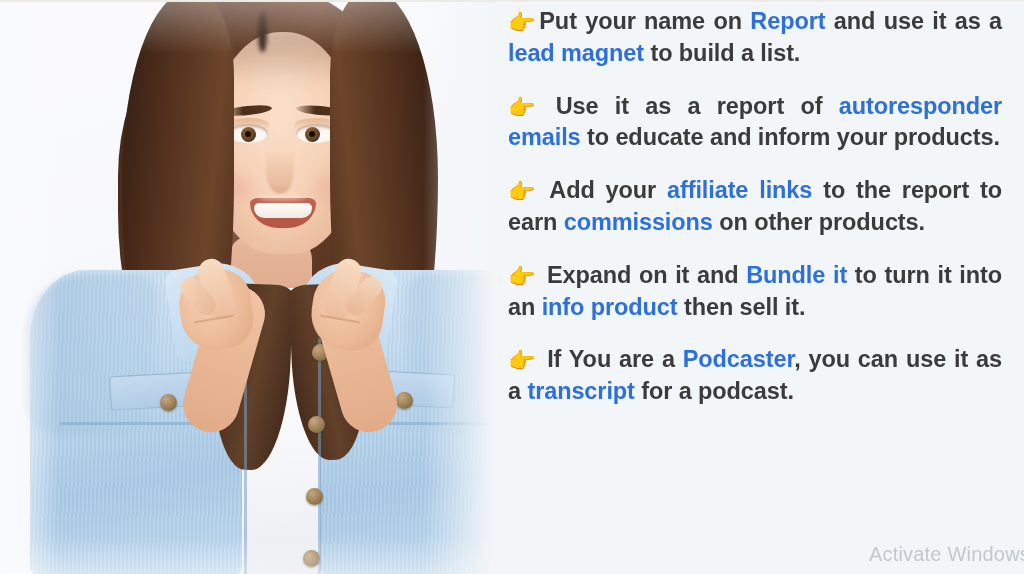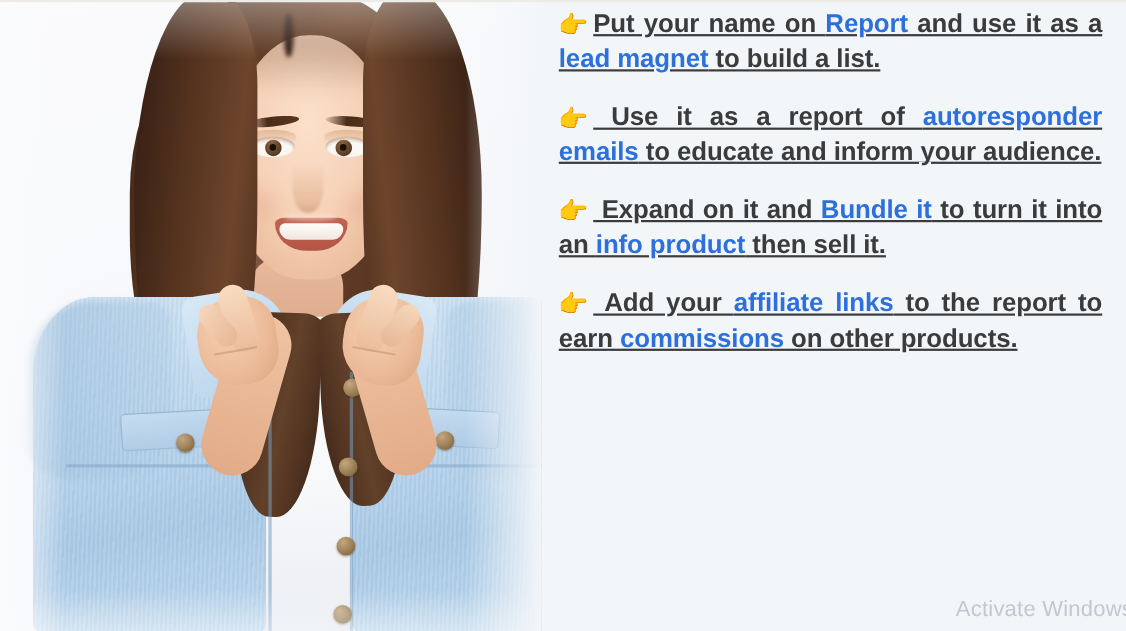--- a/index.html
+++ b/index.html
@@ -282,21 +282,20 @@
   .bullet {
     display:block;
     font-size:23.5px;
     font-weight:bold;
     line-height:1.31;
     color:#3b3b3b;
     text-align:justify;
     text-justify:inter-word;
     margin-bottom:22px;
     letter-spacing:-0.1px;
-    text-decoration:underline;
   }
   .bullet:last-of-type { margin-bottom:0; }
   .hand-icon {
     display:inline-block;
     font-size:22px;
     margin-right:4px;
     vertical-align:-1px;
     filter:saturate(1.15);
   }
   .kw { color:#2d6fdb; }
@@ -385,20 +384,21 @@
     <div class="fig thumb" id="thumb-l"></div>
     <div class="fig thumb" id="thumb-r"></div>
     <div class="fig knuckle-line" id="kl1"></div>
     <div class="fig knuckle-line" id="kl2"></div>
 
     <div id="photo-blend"></div>
   </div>
 
   <div id="text-panel">
     <p class="bullet"><span class="hand-icon">👉</span><span>Put your name on </span><span class="kw">Report</span><span> and use it as a </span><span class="kw">lead magnet</span><span> to build a list.</span></p>
-    <p class="bullet"><span class="hand-icon">👉</span><span> Use it as a report of </span><span class="kw">autoresponder emails</span><span> to educate and inform your audience.</span></p>
+    <p class="bullet"><span class="hand-icon">👉</span><span> Use it as a report of </span><span class="kw">autoresponder emails</span><span> to educate and inform your products.</span></p>
+    <p class="bullet"><span class="hand-icon">👉</span><span> Add your </span><span class="kw">affiliate links</span><span> to the report to earn </span><span class="kw">commissions</span><span> on other products.</span></p>
     <p class="bullet"><span class="hand-icon">👉</span><span> Expand on it and </span><span class="kw">Bundle it</span><span> to turn it into an </span><span class="kw">info product</span><span> then sell it.</span></p>
-    <p class="bullet"><span class="hand-icon">👉</span><span> Add your </span><span class="kw">affiliate links</span><span> to the report to earn </span><span class="kw">commissions</span><span> on other products.</span></p>
+    <p class="bullet"><span class="hand-icon">👉</span><span> If You are a </span><span class="kw">Podcaster</span><span>, you can use it as a </span><span class="kw">transcript</span><span> for a podcast.</span></p>
   </div>
 
   <div id="watermark">Activate Windows</div>
 
 </div>
 
 </body></html>

